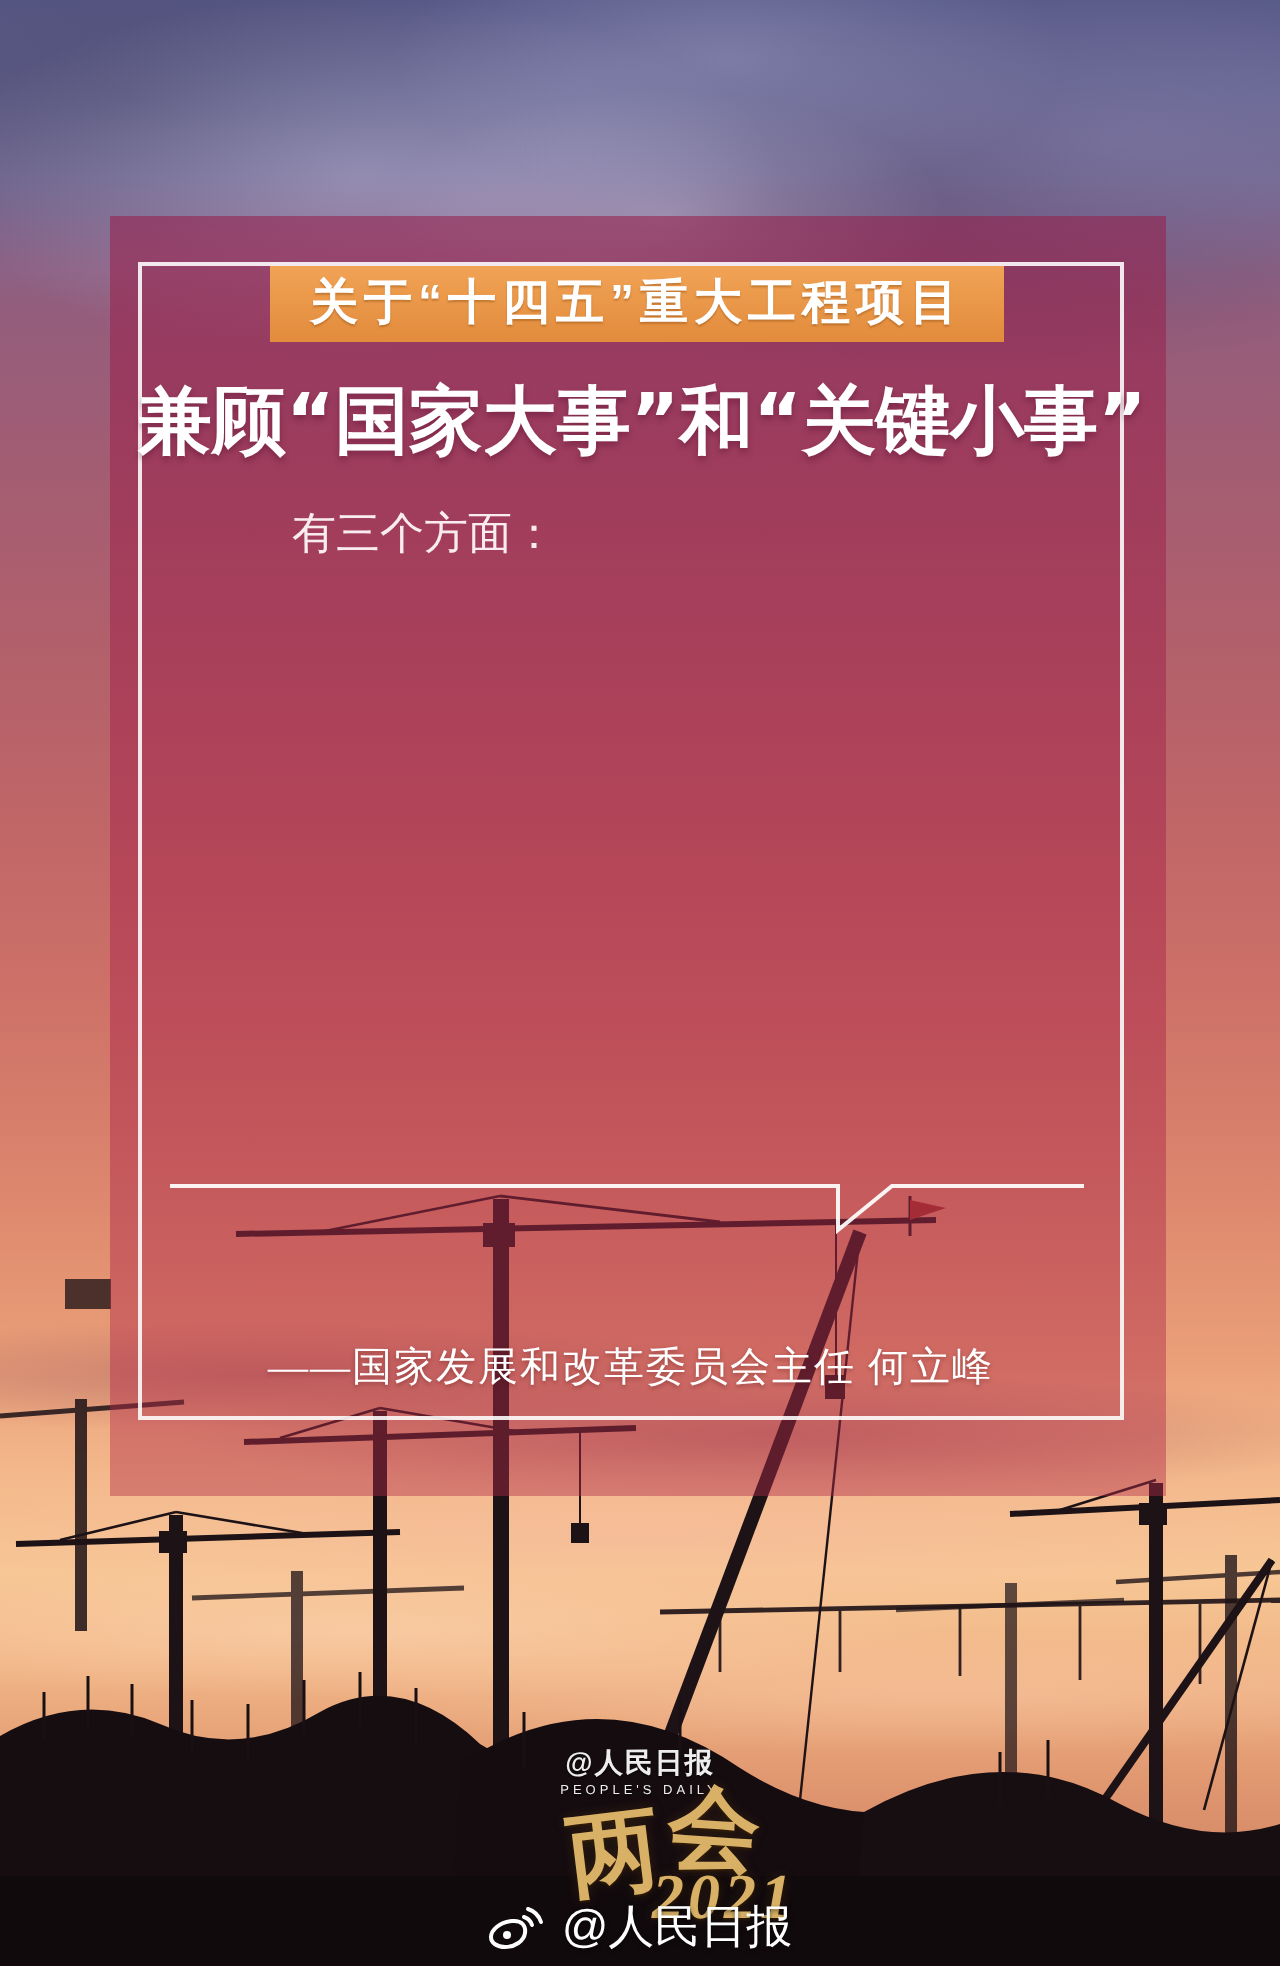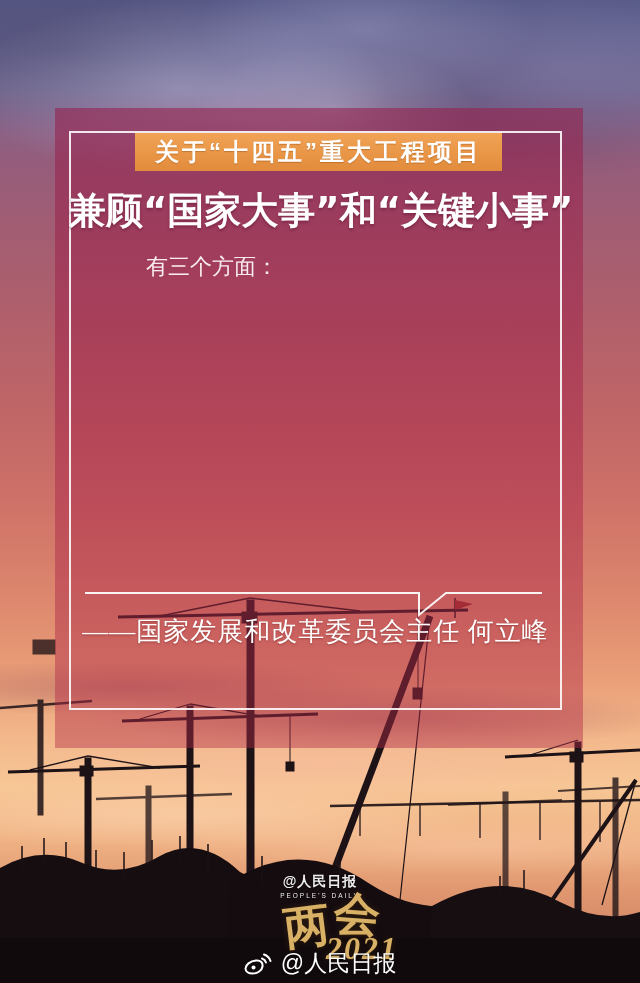--- a/index.html
+++ b/index.html
@@ -72,22 +72,22 @@
   .bullets{position:absolute;left:84px;top:293px;width:464px;color:#f9ecf1;}
   .bullets p{margin:0 0 18px 0;font-size:22px;line-height:26px;text-indent:52px;}
   .bullets p b{font-weight:900;color:#ffffff;}
   .bullets .marker{font-size:19px;margin-right:10px;position:relative;top:-2px;}
 
   
   .divider-svg{position:absolute;left:84px;top:584px;width:460px;height:34px;}
 
   
   .attribution{
-    position:absolute;left:69px;top:614px;width:493px;
-    color:#fff;font-size:26px;letter-spacing:1px;text-align:center;white-space:nowrap;
+    position:absolute;left:69px;top:670px;width:493px;
+    color:#fff;font-size:20px;letter-spacing:1px;text-align:center;white-space:nowrap;
     font-family:"Liberation Serif","DejaVu Serif",serif;
     text-shadow:0 1px 2px rgba(90,20,20,.4);
   }
 
   
   .pd-logo{
     position:absolute;left:0;top:873px;width:100%;
     display:flex;flex-direction:column;align-items:center;
     color:#fff;opacity:.93;text-shadow:0 1px 1px rgba(0,0,0,.5);
   }

